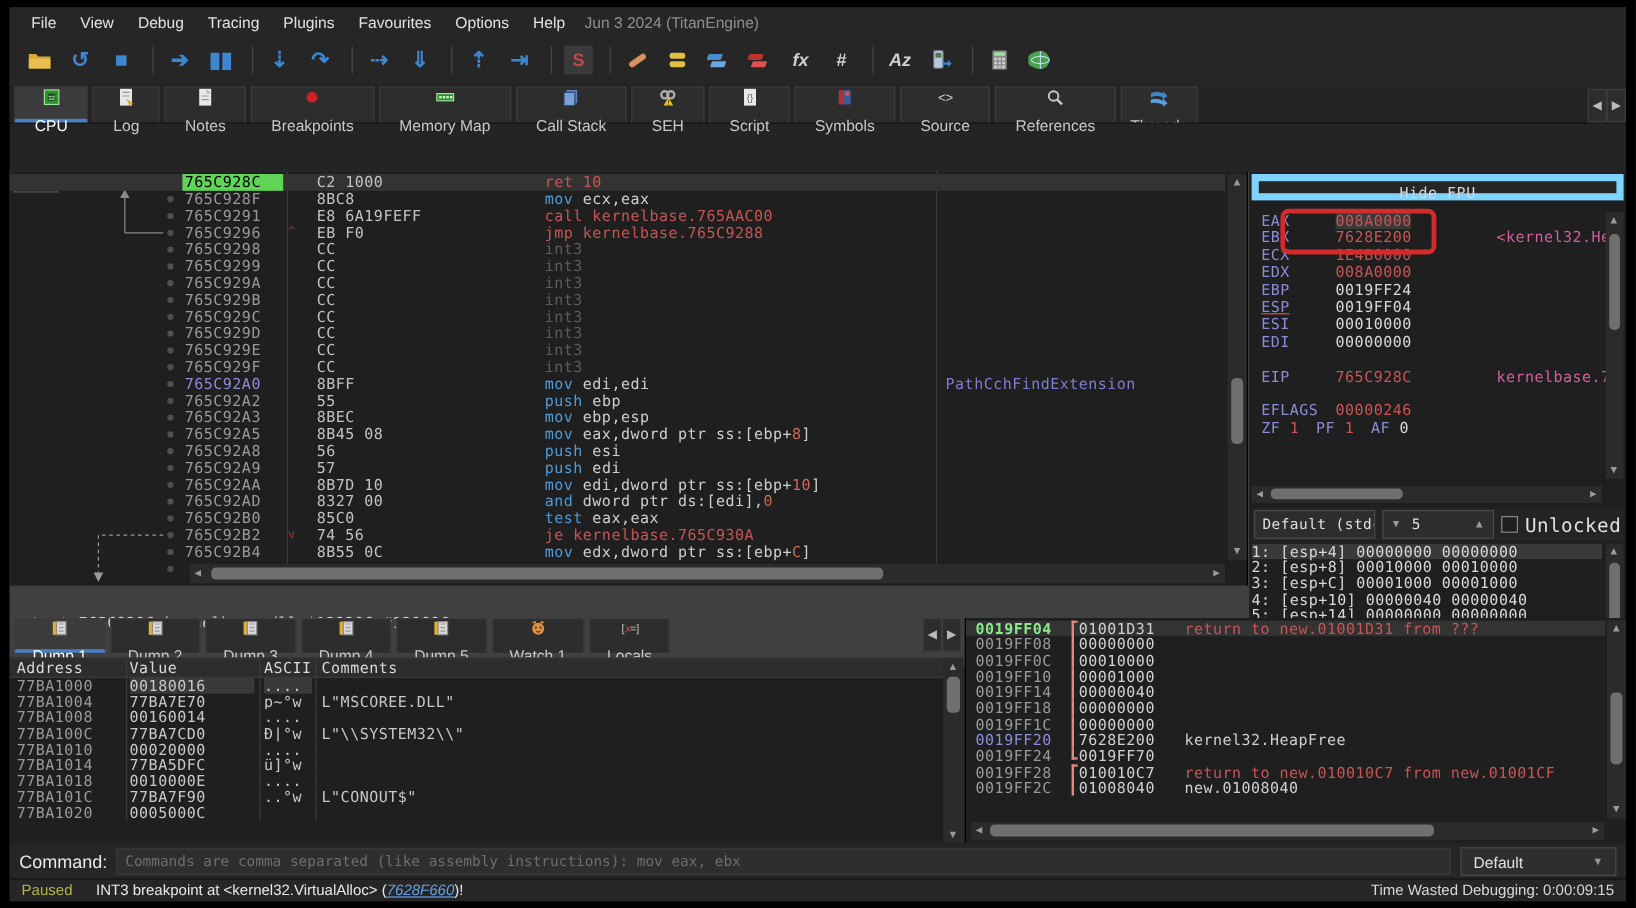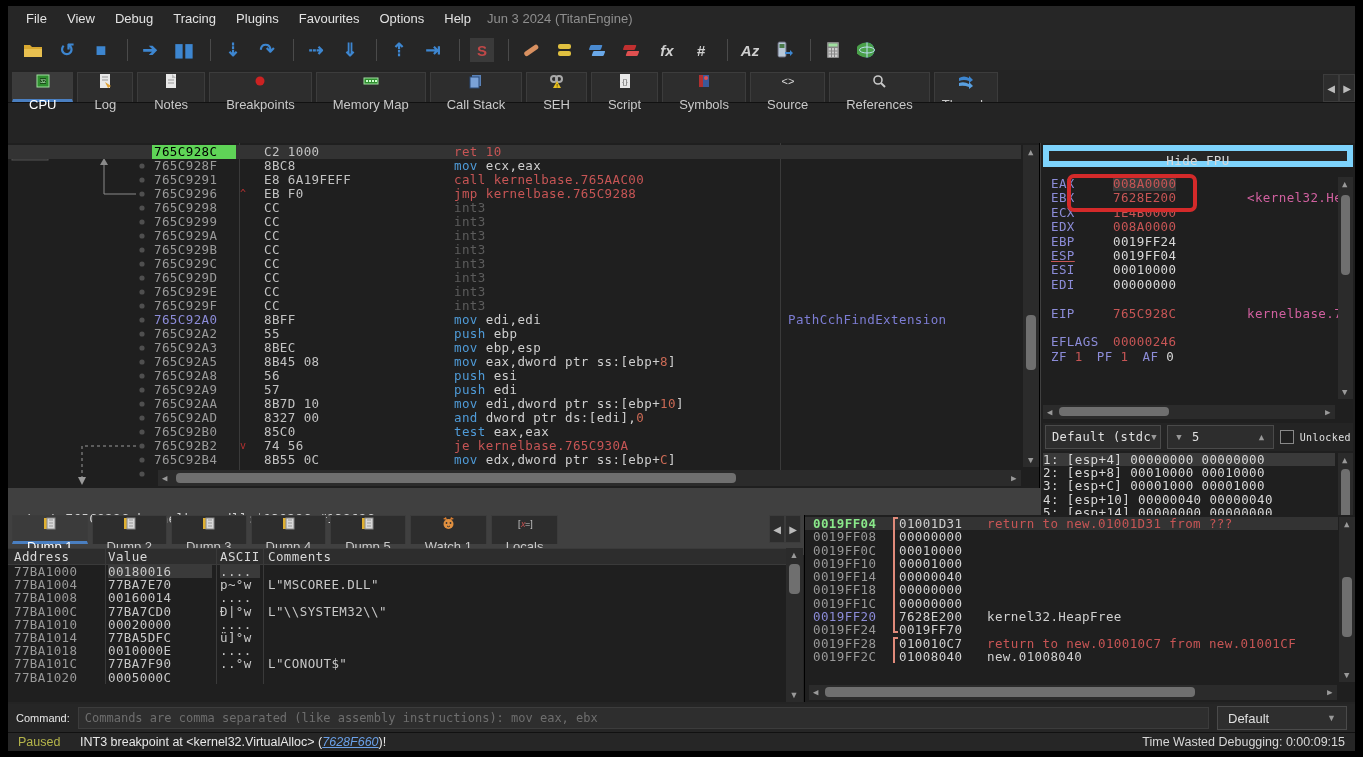--- a/index.html
+++ b/index.html
@@ -90,21 +90,21 @@
   .reg-hsb { left:2px; top:262px; right:20px; height:14px; }
   .convbar { position:absolute; left:2px; top:280px; right:2px; height:28px; display:flex; gap:6px;
              align-items:center; background:#242424; padding:0 2px; }
   .conv-dd { width:118px; height:24px; background:#2d2d2d; border:1px solid #4a4a4a; color:#e0e0e0;
              font-size:12px; display:flex; align-items:center; padding:0 6px; white-space:nowrap; overflow:hidden; }
   .conv-dd .dda { margin-left:auto; color:#999; font-size:9px; }
   .conv-spin { width:108px; height:24px; background:#2d2d2d; border:1px solid #4a4a4a; color:#e0e0e0;
                font-size:12px; display:flex; align-items:center; padding:0 8px; }
   .conv-spin .num { flex:1; text-align:left; padding-left:10px; }
   .spin-a { color:#999; font-size:9px; }
-  .conv-check { display:flex; align-items:center; gap:6px; color:#e0e0e0; font-size:10px; }
+  .conv-check { display:flex; align-items:center; gap:6px; color:#e0e0e0; font-size:16px; }
   .checkbox { width:14px; height:14px; border:1px solid #888; background:#1f1f1f; }
   .args { position:absolute; left:2px; top:310px; right:20px; bottom:4px; overflow:hidden; }
   .arg-row { height:13.2px; line-height:13.2px; color:#d8d8d8; white-space:nowrap; }
   .arg-row.sel { background:#3a3a3a; }
   .args-vsb { right:2px; top:310px; width:15px; bottom:4px; }
 
   
   .bottom { position:absolute; left:0; top:509px; width:100%; height:187px; }
   .dumpwrap { position:absolute; left:0; top:0; width:795px; height:187px; }
   .dumptabs { position:absolute; left:0; top:0; width:100%; height:33px; display:flex; align-items:flex-start; }
@@ -141,21 +141,21 @@
       left:0; top:0; bottom:0; width:2px; background:#e08a7a; }
   .st-br.top::after { content:""; position:absolute; left:0; top:0; width:5px; height:2px; background:#e08a7a; }
   .st-br.end::before { bottom:4px; }
   .st-br.end::after { content:""; position:absolute; left:0; bottom:4px; width:5px; height:2px; background:#e08a7a; }
   .st-vsb { right:0; top:2px; width:16px; height:165px; }
   .st-hsb { left:4px; bottom:2px; right:18px; height:15px; }
 
   
   .cmdbar { position:absolute; left:0; top:698px; width:100%; height:28px; background:#262626;
             display:flex; align-items:center; padding:0 8px; gap:8px; }
-  .cmd-label { color:#e8e8e8; font-size:11px; }
+  .cmd-label { color:#e8e8e8; font-size:15px; }
   .cmd-input { flex:1; height:22px; background:#2e2e2e; border:1px solid #3c3c3c; color:#d0d0d0;
                font-family:"DejaVu Sans Mono", monospace; font-size:12px; padding:0 6px; }
   .cmd-input::placeholder { color:#6e6e6e; }
   .cmd-dd { width:130px; height:24px; background:#2e2e2e; border:1px solid #4a4a4a; color:#e0e0e0;
             font-size:13px; display:flex; align-items:center; padding:0 10px;justify-content:space-between; }
   .cmd-dd .dda { margin-left:auto; color:#999; font-size:9px; }
 
   
   .statusbar { position:absolute; left:0; top:726px; width:100%; height:19px; background:#262626;
                border-top:1px solid #111; display:flex; align-items:center; padding:0 10px;

